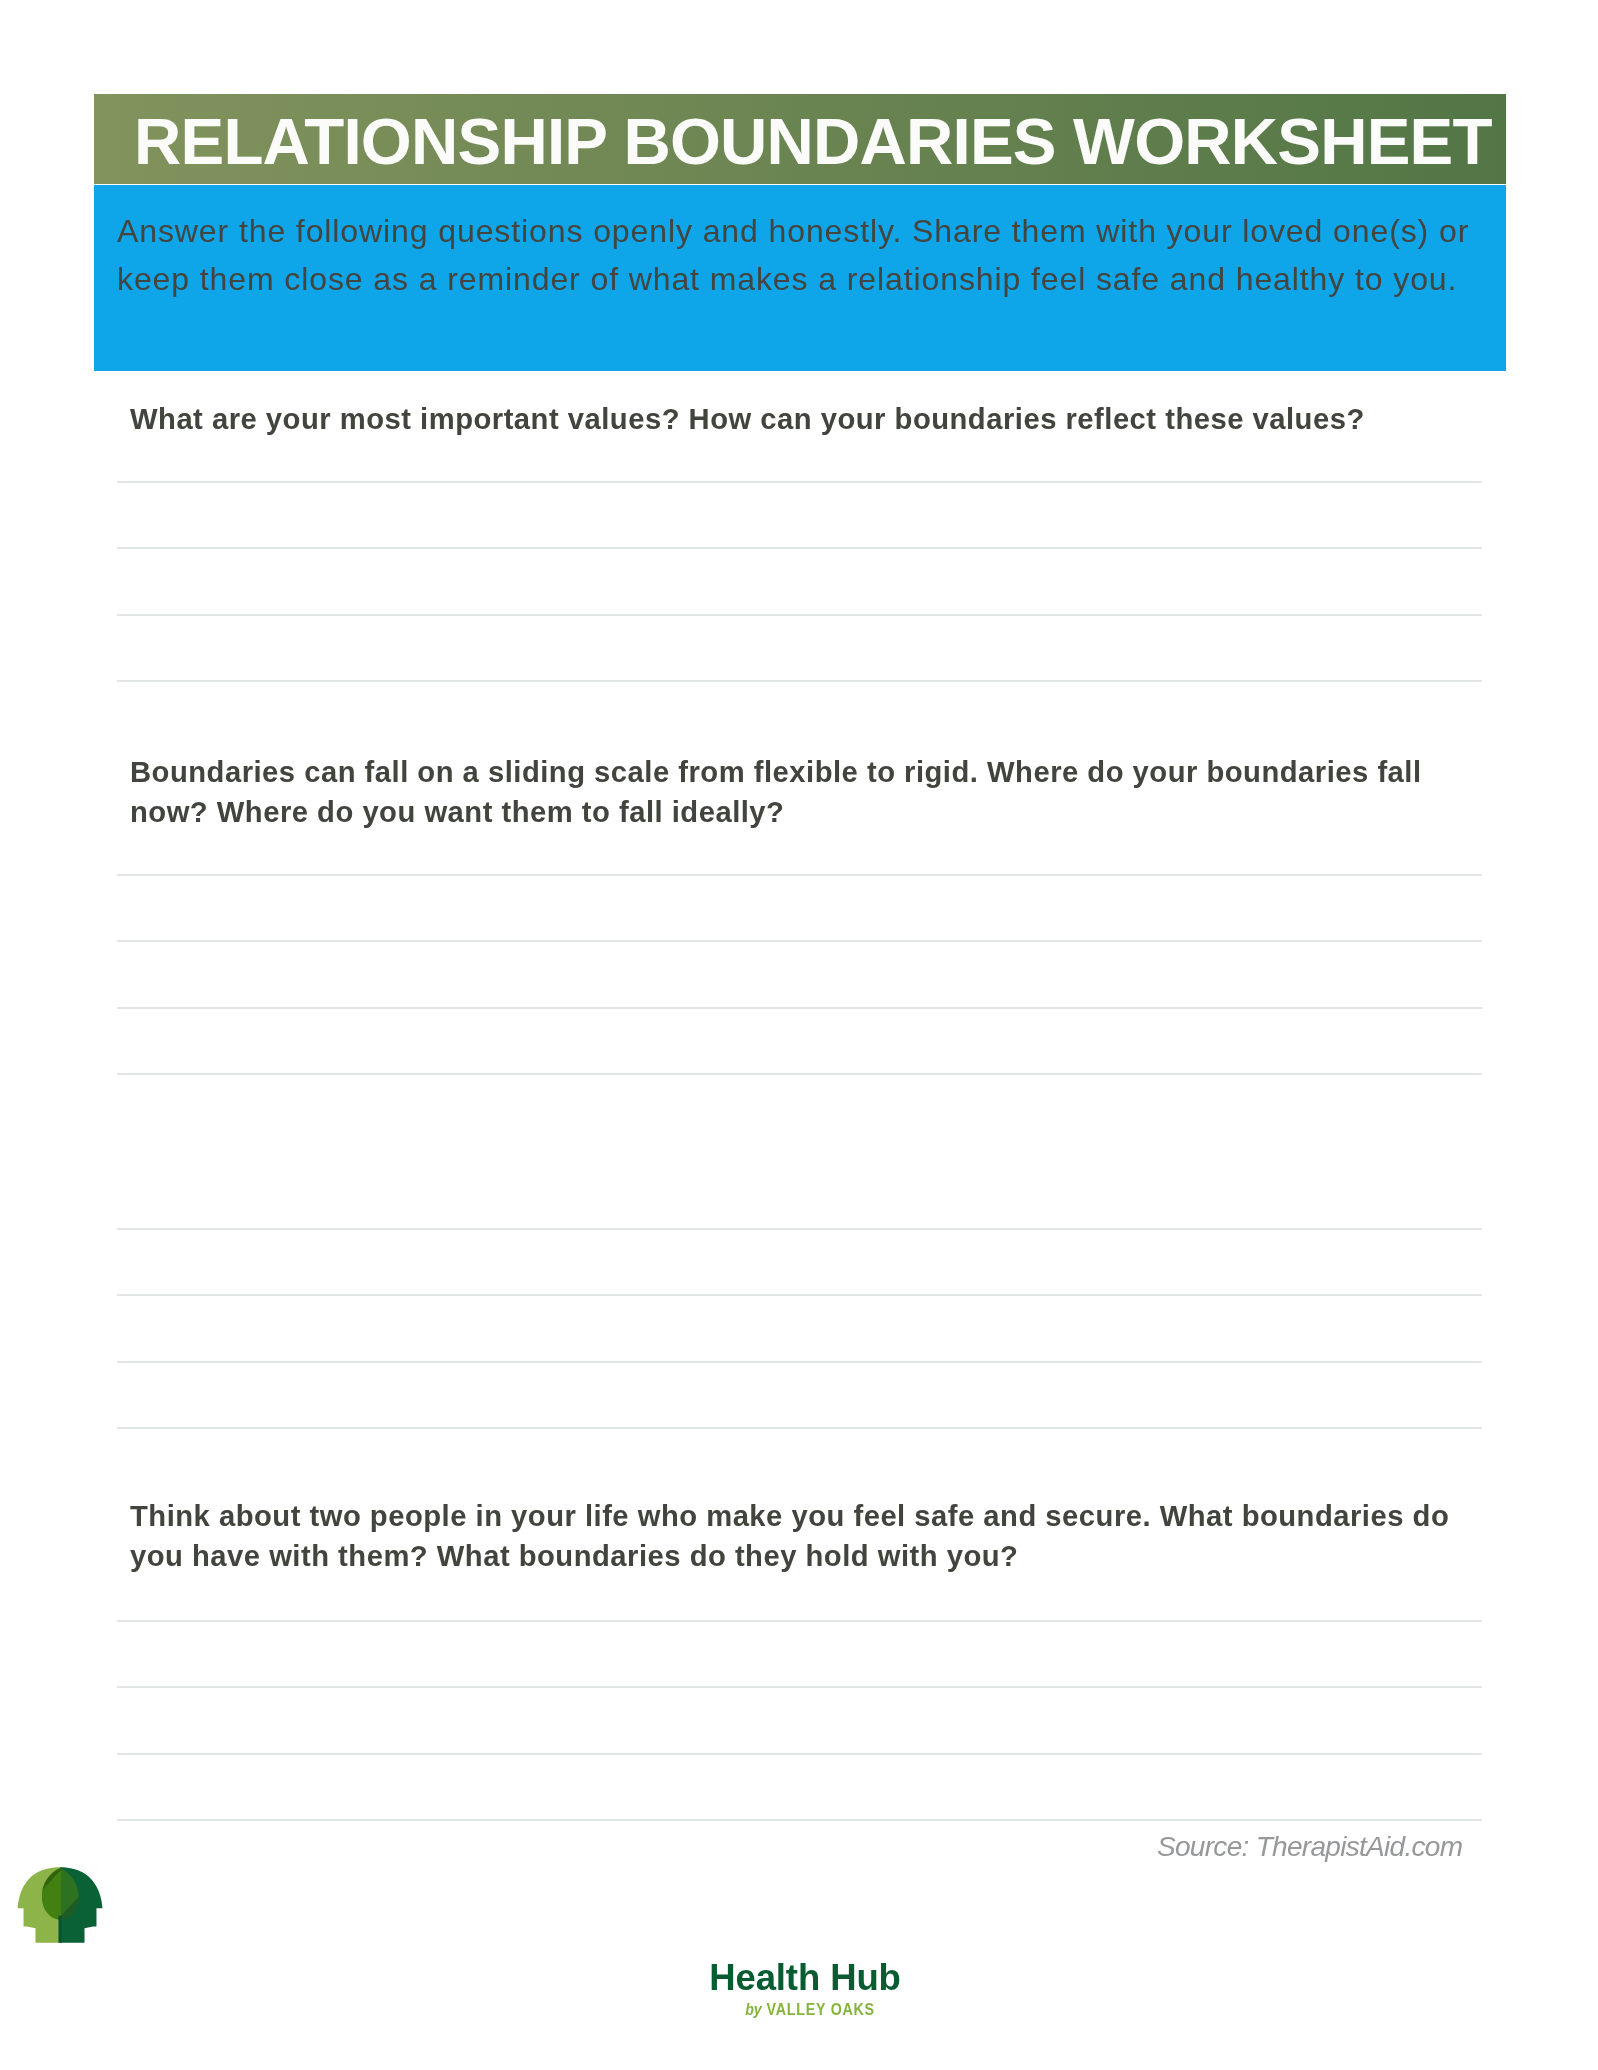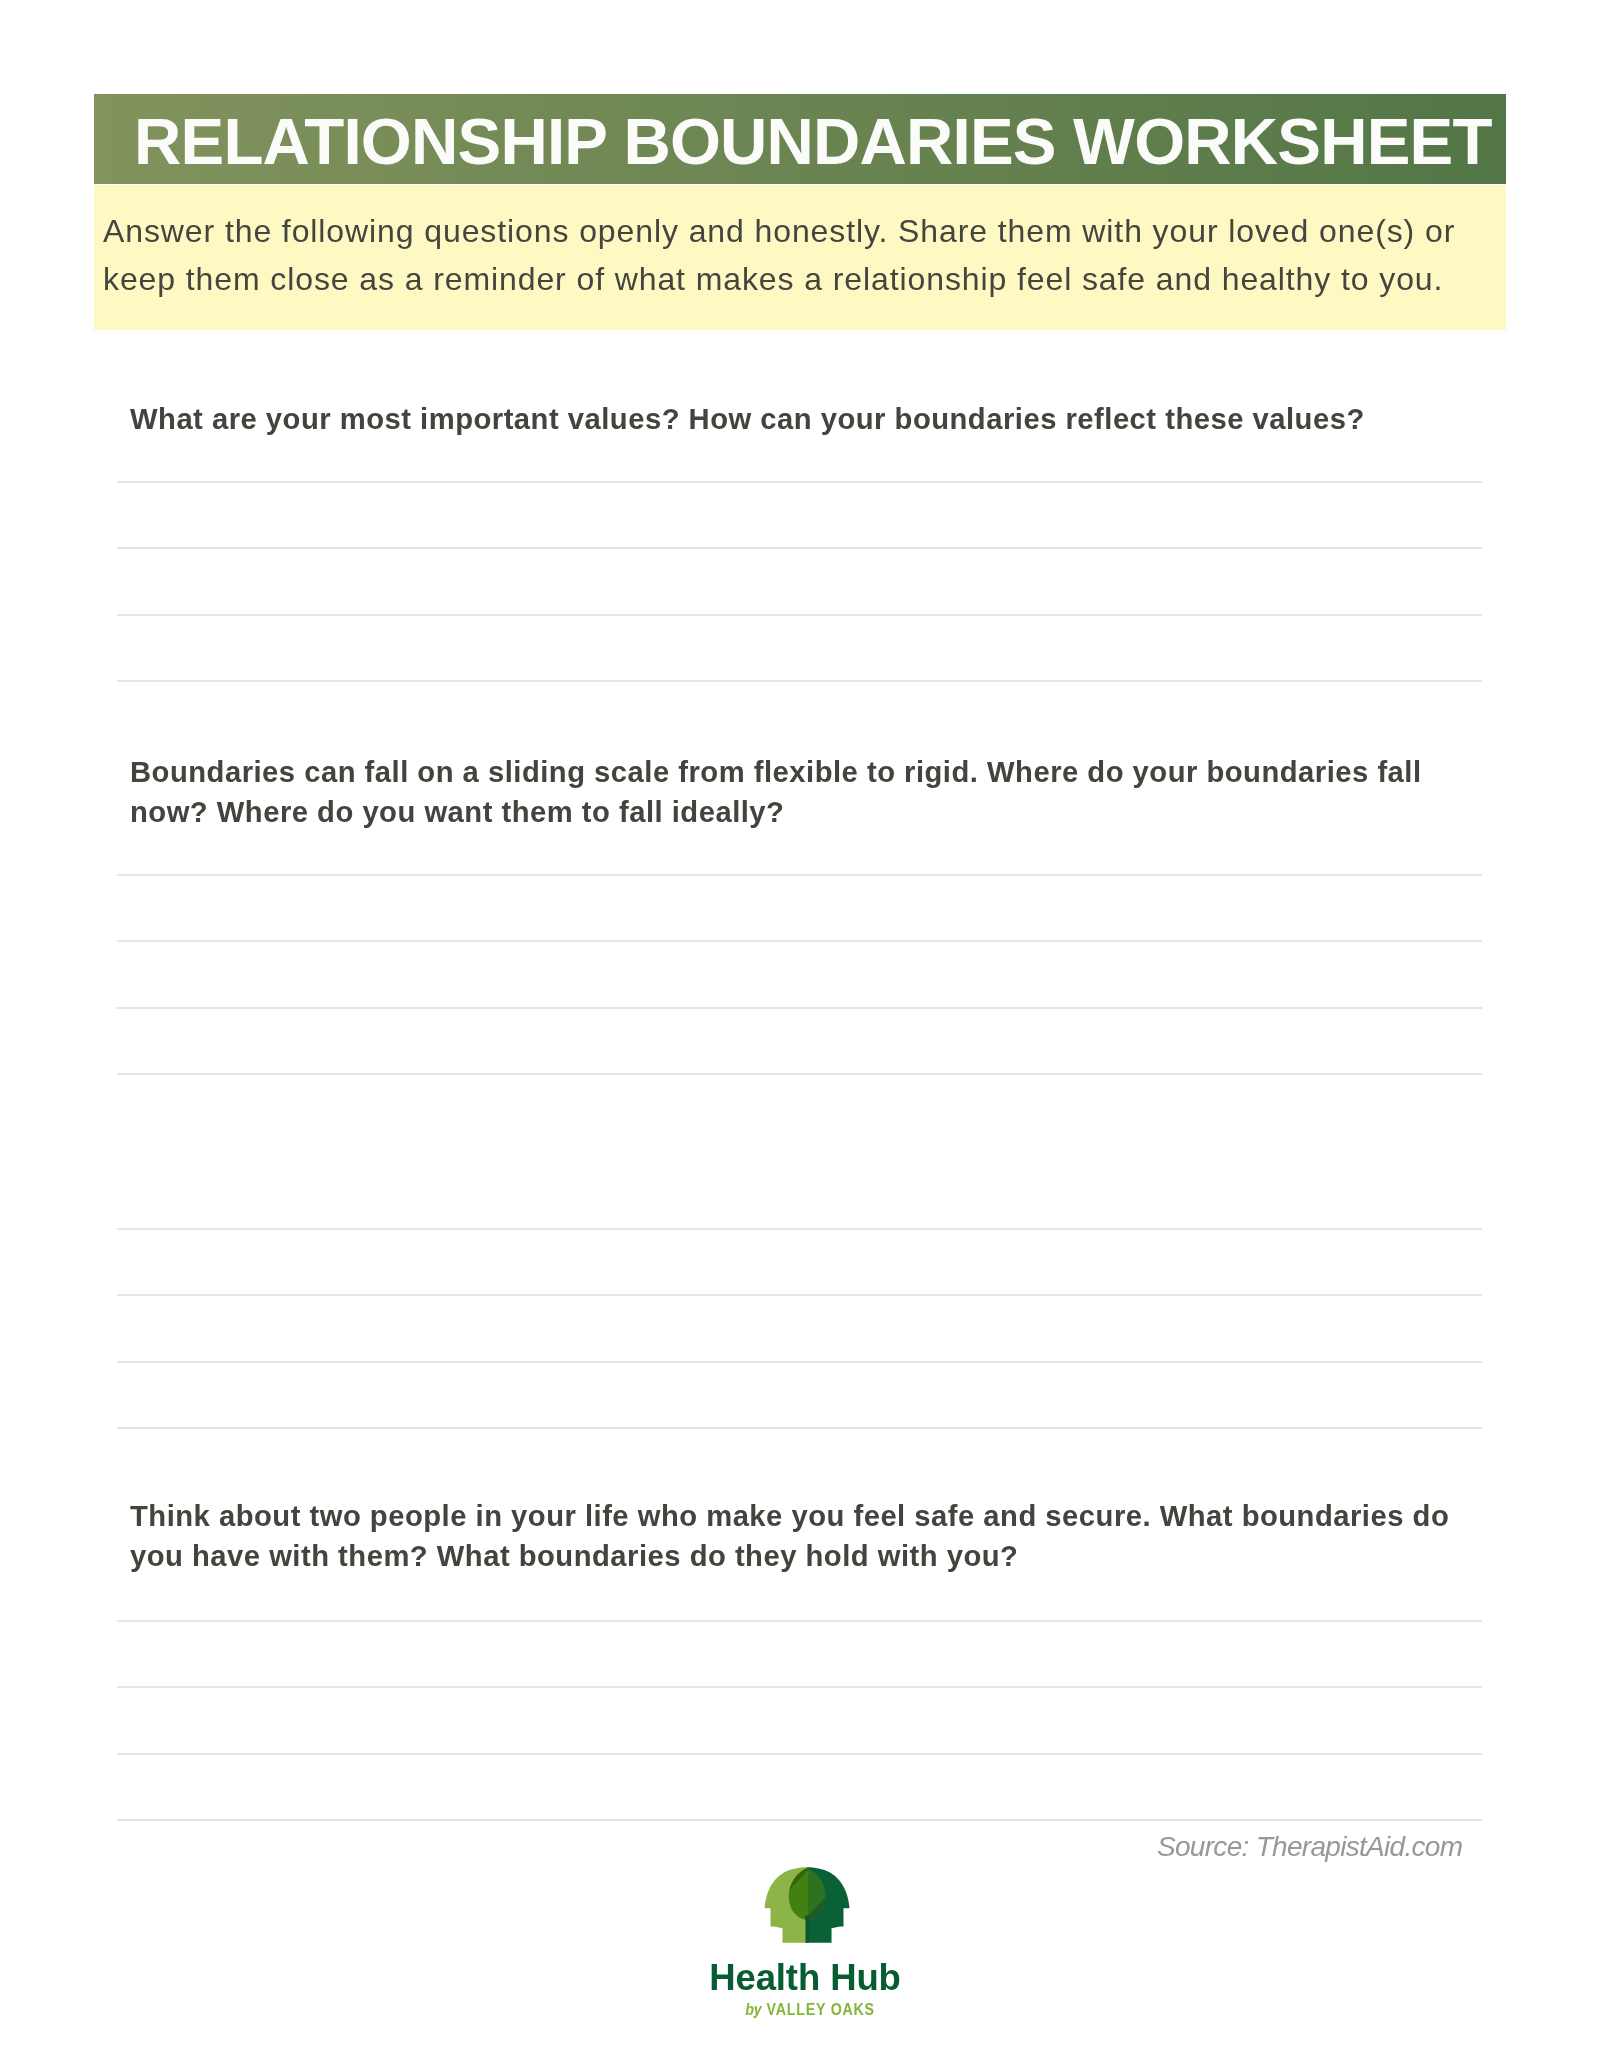--- a/index.html
+++ b/index.html
@@ -26,24 +26,24 @@
     font-size: 65.5px;
     font-weight: 700;
     letter-spacing: -0.8px;
     line-height: 72px;
     white-space: nowrap;
   }
 
   
   .instructions {
     position: absolute; left: 94px; top: 185px;
-    width: 1412px; height: 145px;
-    background: #fef9c3;
+    width: 1412px; height: 186px;
+    background: #0ea5e9;
     box-sizing: border-box;
-    padding: 22px 30px 0 9px;
+    padding: 22px 30px 0 23px;
   }
   .instructions p {
     margin: 0;
     color: #44453f;
     font-size: 32px;
     line-height: 48px;
     letter-spacing: 0.9px;
     font-weight: 400;
   }
 
@@ -76,21 +76,21 @@
     font-size: 28px;
     letter-spacing: -0.7px;
     font-style: italic;
     white-space: nowrap;
   }
 
   
   .footer {
     position: absolute;
     left: 12px; right: 0; top: 1867px;
-    display: flex; flex-direction: column; align-items: center;
+    display: flex; flex-direction: column; 
   }
   .logo-mark { width: 88px; height: 76px; display:block; margin-left: 4px; }
   .logo-name {
     position: absolute; top: 92px; left: 0; right: 0;
     text-align: center;
     font-size: 36.5px; font-weight: 700;
     color: #075c32; letter-spacing: -0.1px;
     line-height: 38px;
   }
   .logo-sub {

